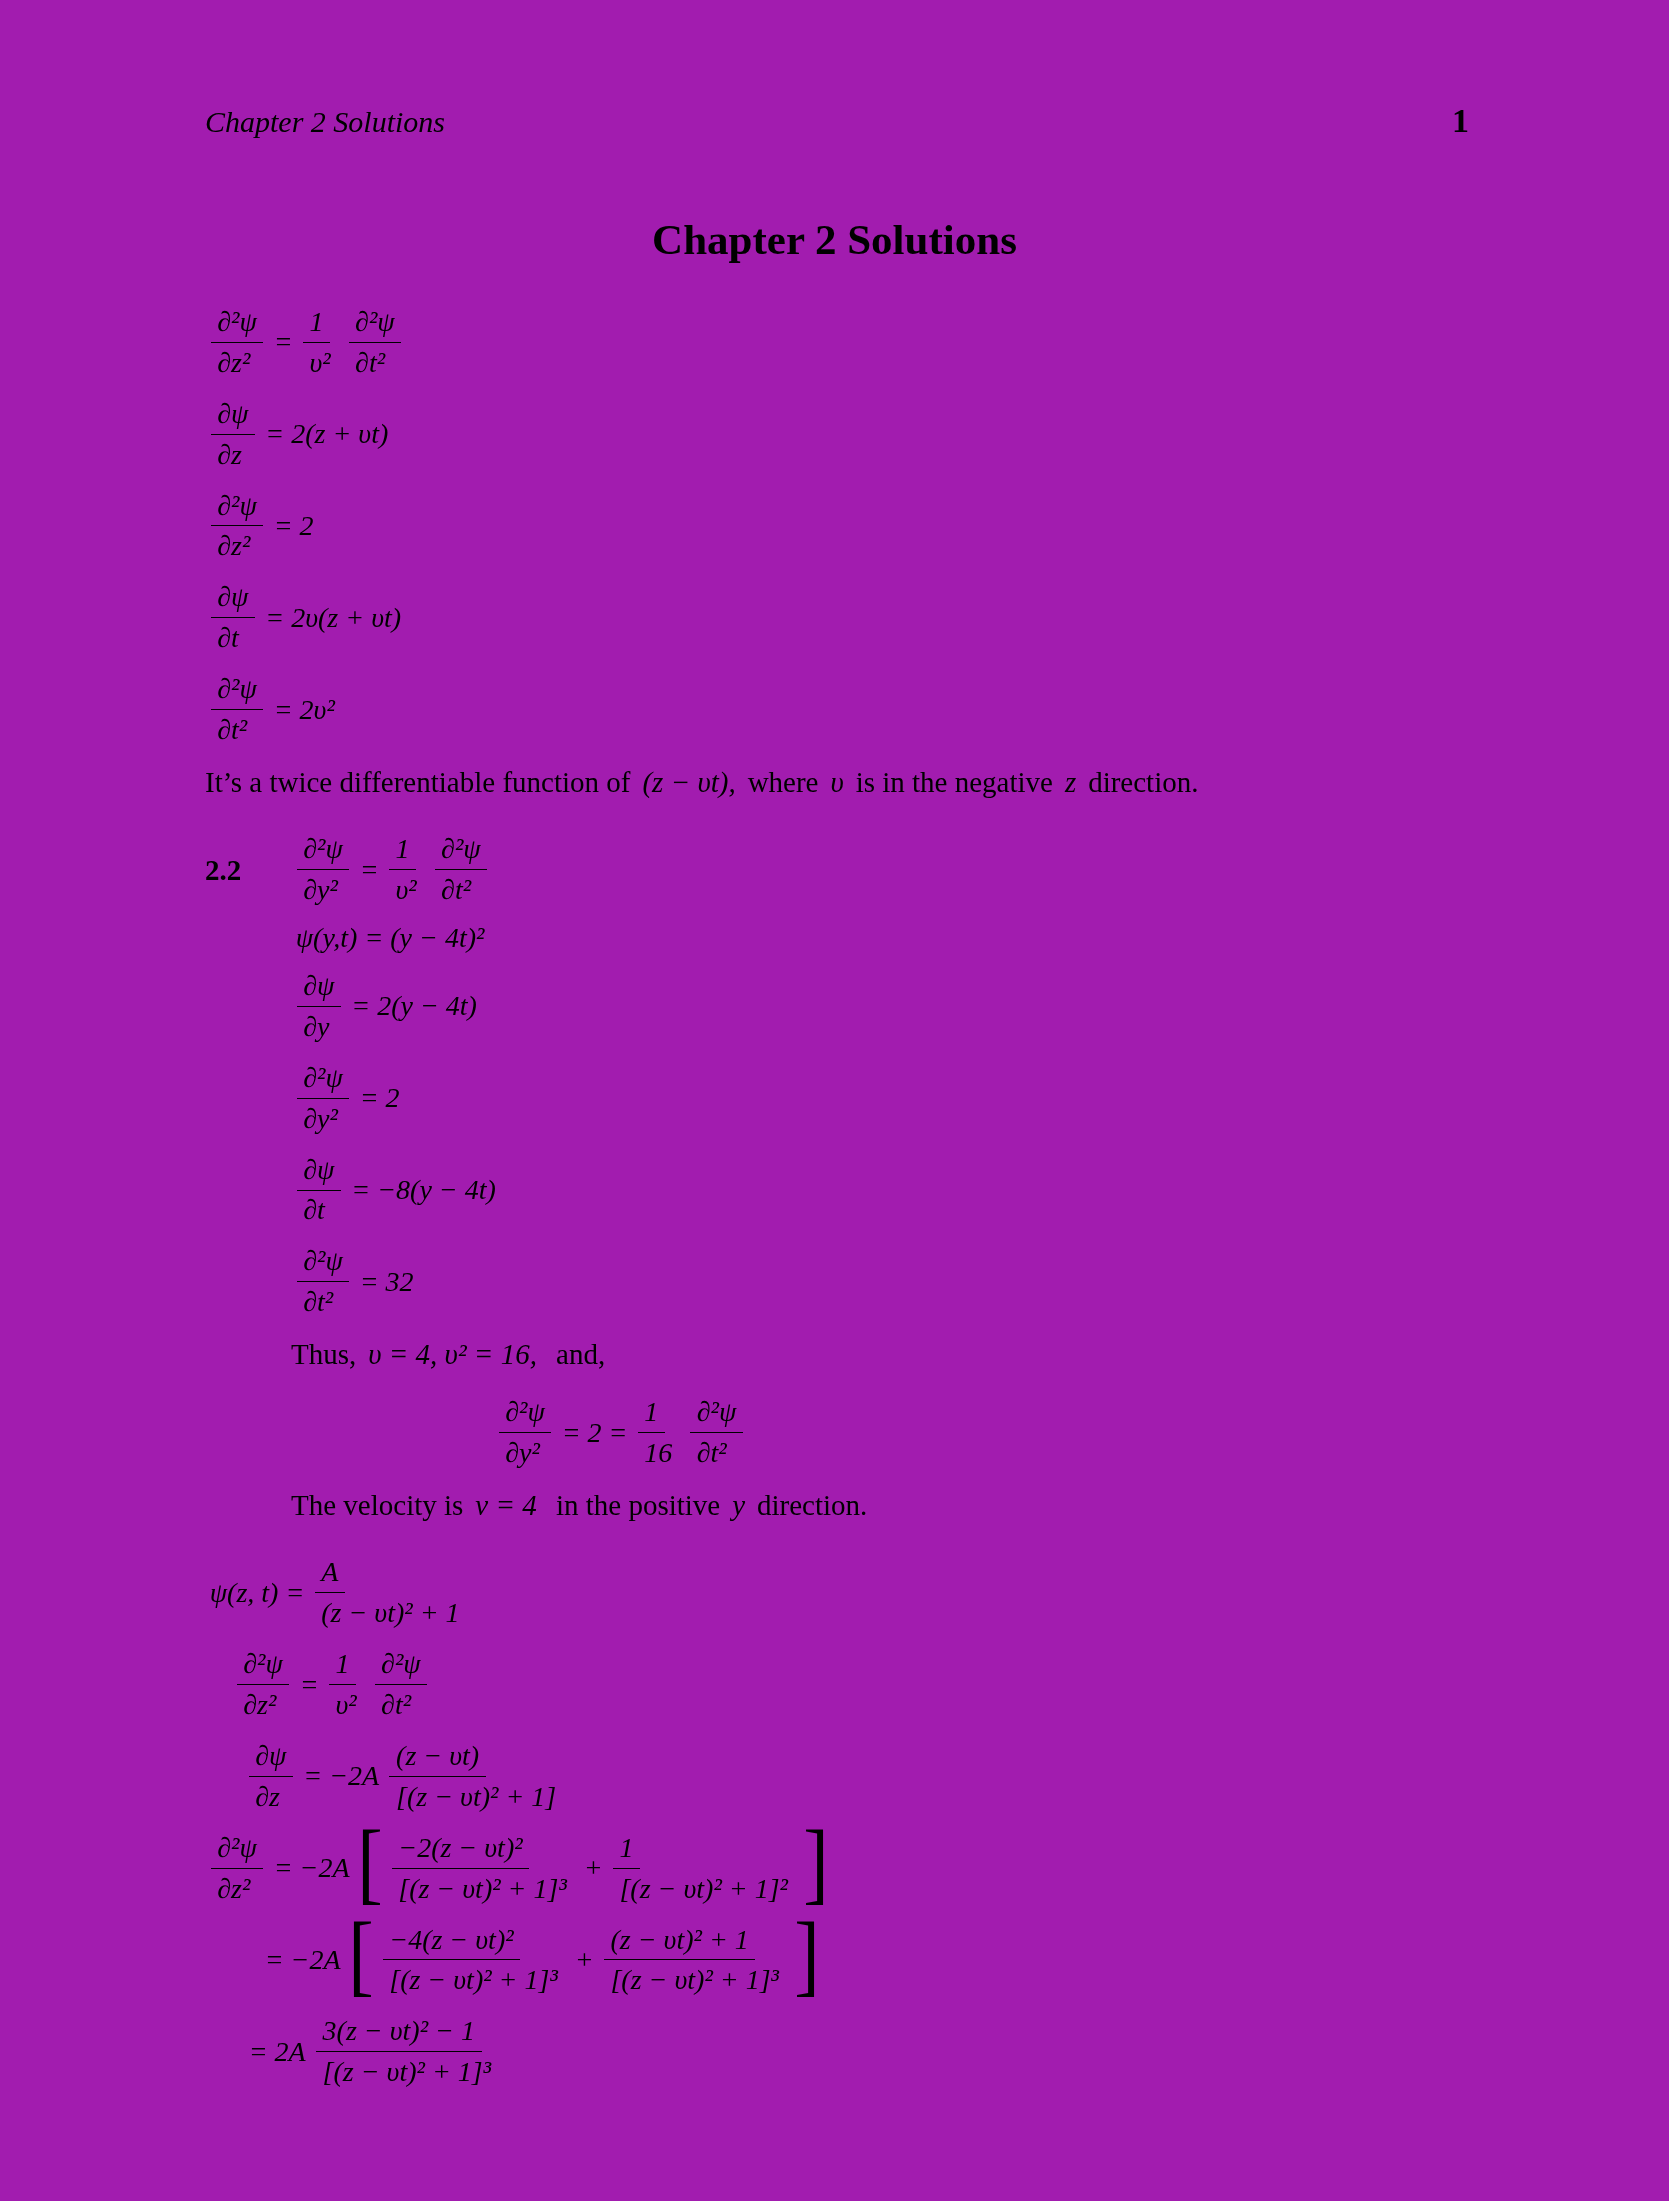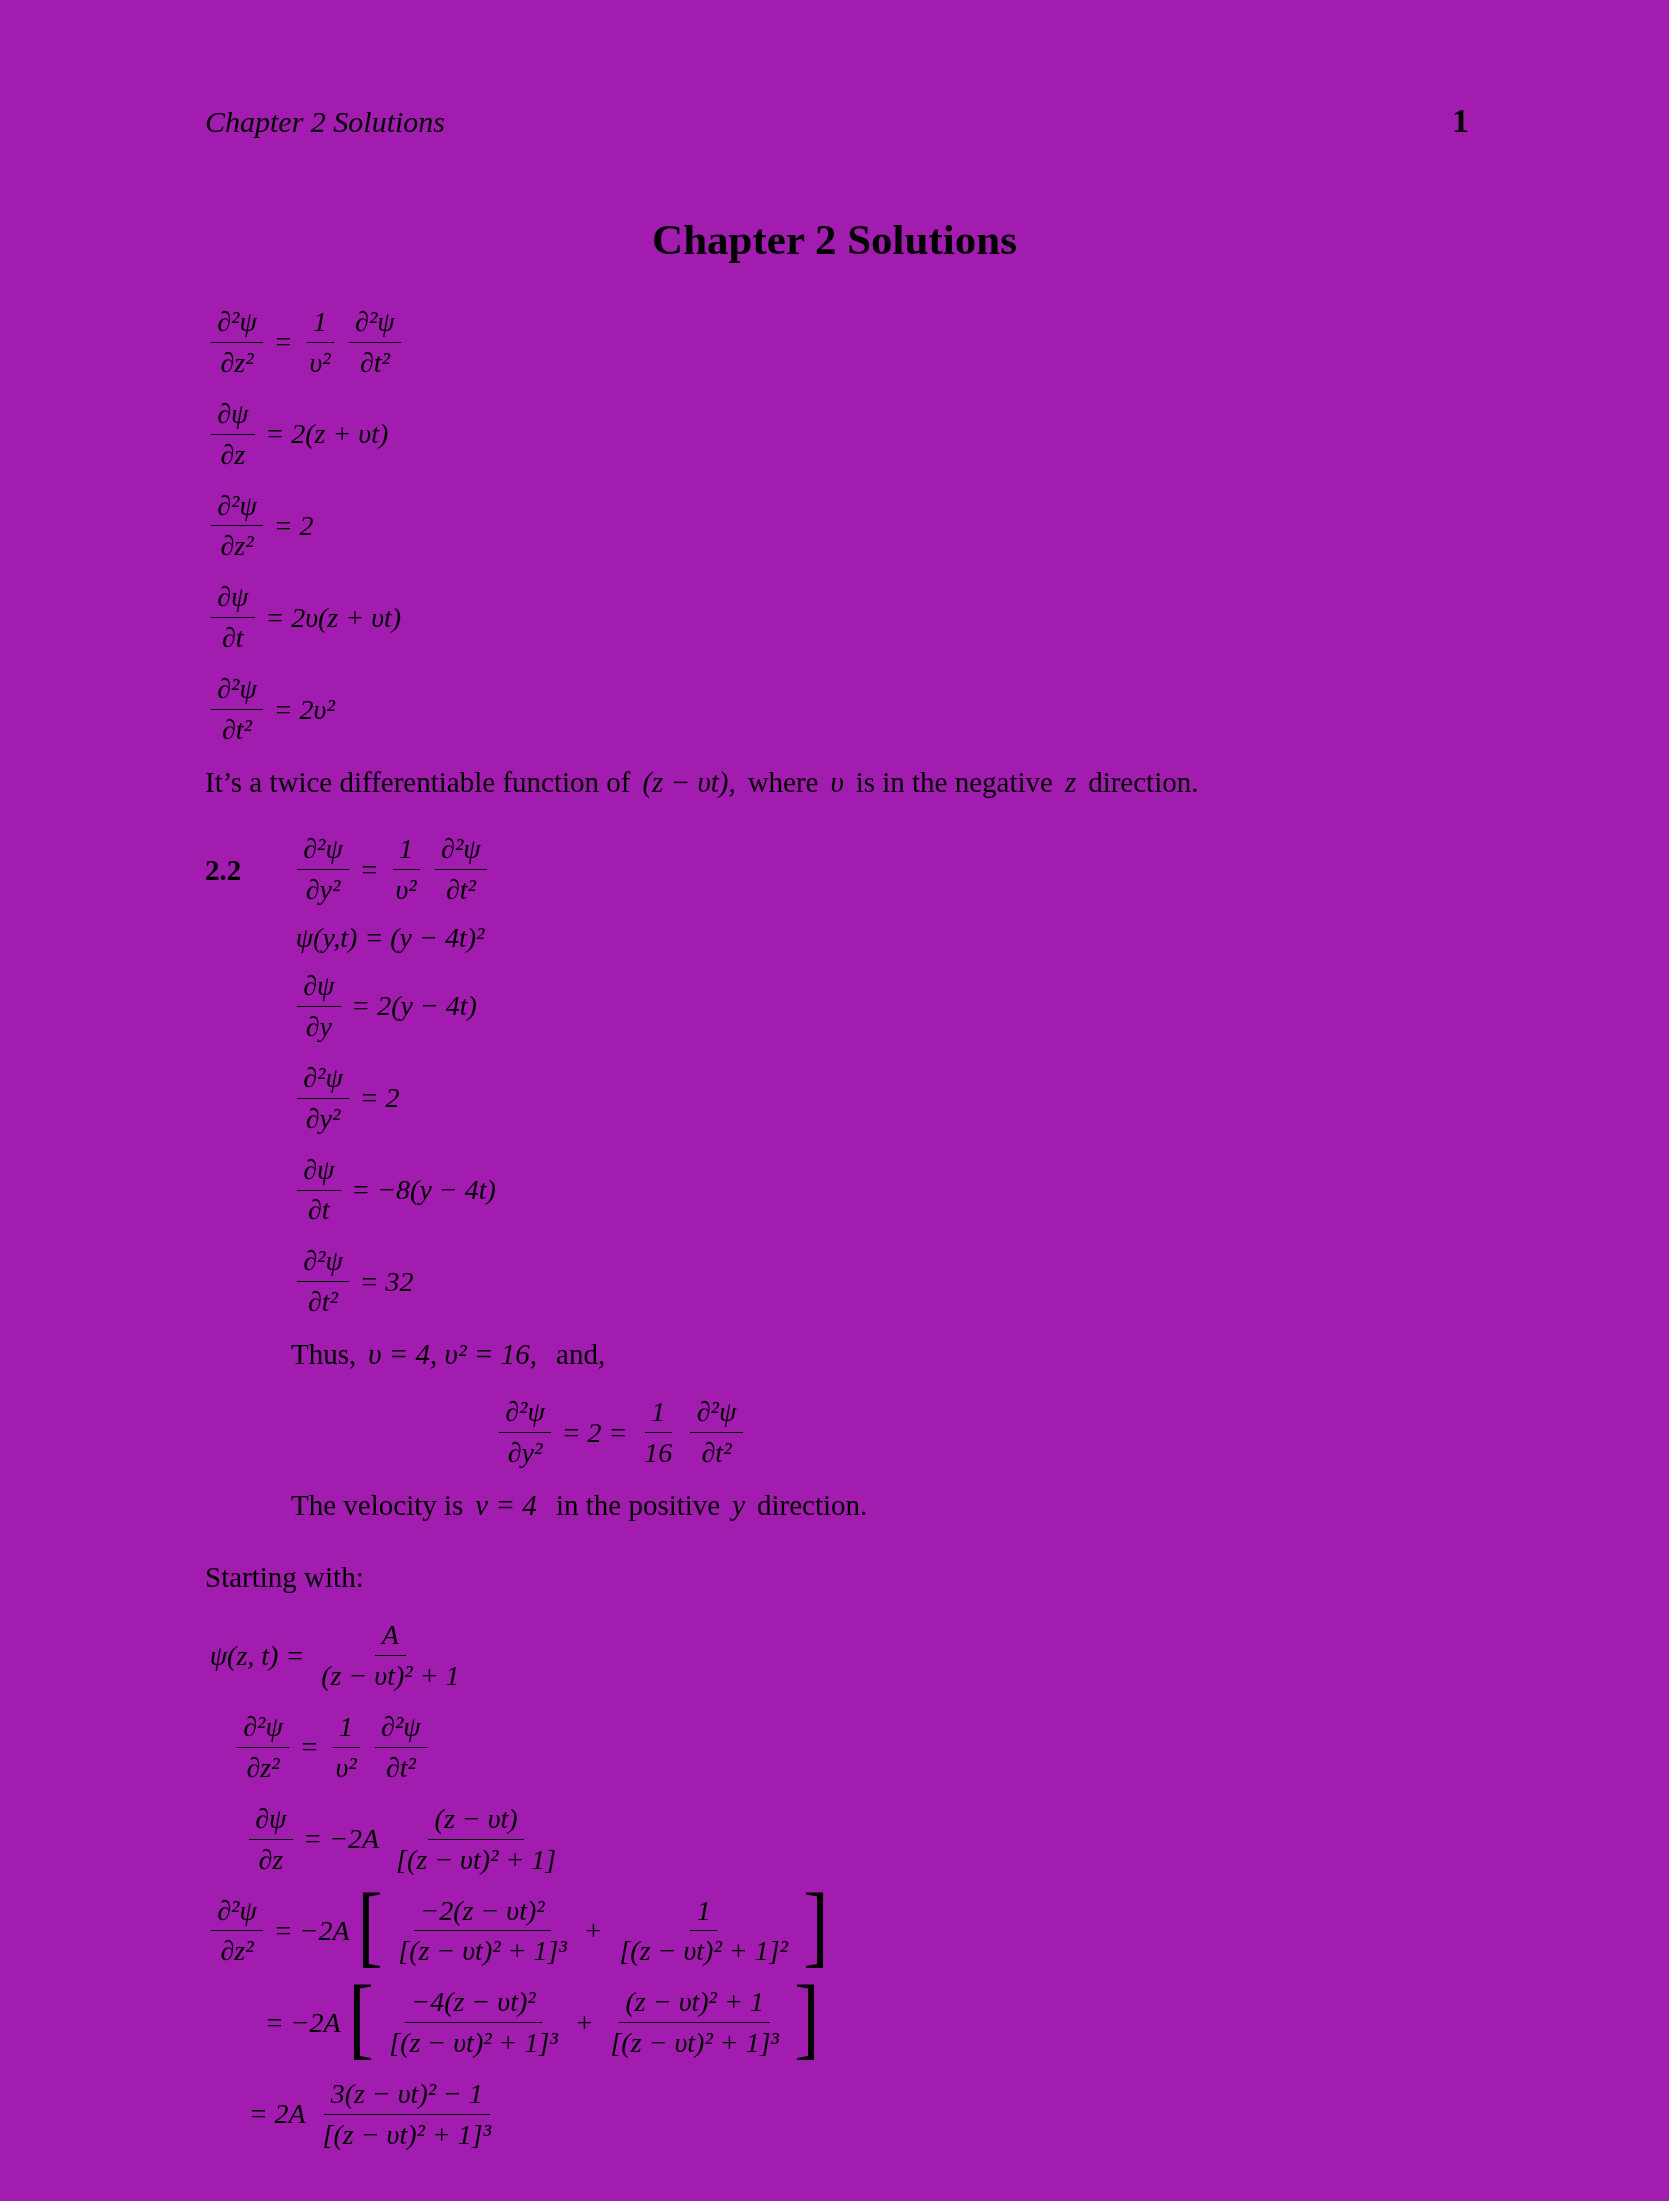--- a/index.html
+++ b/index.html
@@ -35,21 +35,21 @@
   .section-lines{min-width:0;}
   .line{
     display:flex;align-items:center;flex-wrap:nowrap;
     margin:0 0 13px 0;
   }
   .line.text-line{font-size:29px;line-height:40px;margin:3.8px 0 19px 0;}
   .rm{font-style:normal;white-space:pre;}
   .it{font-style:italic;white-space:pre;font-size:28px;margin:0 4.7px;}
   .line.text-line .rm,.line.text-line .it{font-size:29px;}
   .frac{
-    display:inline-flex;flex-direction:column;align-items:center;
+    display:inline-flex;flex-direction:column;align-items:flex-start;
     text-align:center;font-style:italic;font-size:28px;
     margin:0 5.6px;vertical-align:middle;
   }
   .frac .num{
     display:block;line-height:38px;padding:0 6.6px 0.9px 6.6px;
     border-bottom:1.9px solid #000;white-space:pre;
   }
   .frac .den{
     display:block;line-height:38px;padding:0.9px 6.6px 0 6.6px;white-space:pre;
   }
@@ -198,23 +198,20 @@
             <span class="rm">The velocity is </span>
             <span class="it">v = 4</span>
             <span class="rm">  in the positive </span>
             <span class="it">y</span>
             <span class="rm"> direction.</span>
           </div>
         </div>
       </div>
       <div class="section">
         <div class="section-lines">
-          <div class="line text-line">
-            <span class="rm">Starting with:</span>
-          </div>
           <div class="line math-line">
             <span class="it">ψ(z, t) =</span>
             <span class="frac">
               <span class="num">A</span>
               <span class="den">(z − υt)² + 1</span>
             </span>
           </div>
           <div class="line math-line" style="margin-left: 26px;">
             <span class="frac">
               <span class="num">∂²ψ</span>

